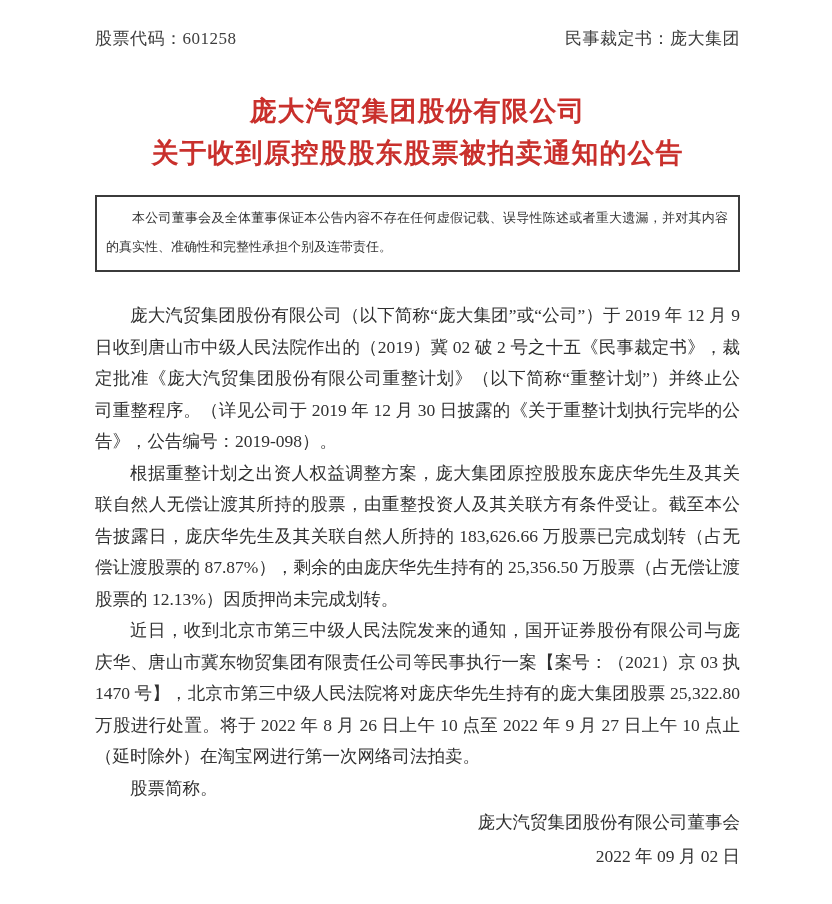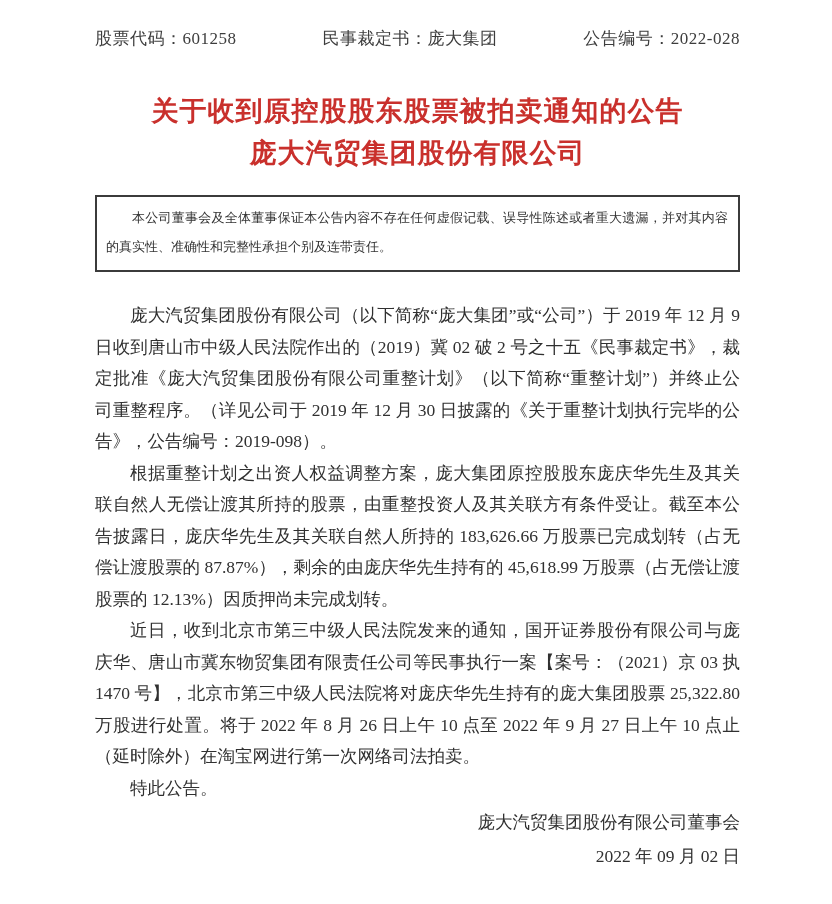--- a/index.html
+++ b/index.html
@@ -71,37 +71,36 @@
   }
 </style>
 </head>
 <body>
 
 <div class="page">
 
   <div class="meta-row">
     <span>股票代码：601258</span>
     <span>民事裁定书：庞大集团</span>
-    <span>公告编号：2022-028</span>
   </div>
 
   <div class="title-block">
+    <div>庞大汽贸集团股份有限公司</div>
     <div>关于收到原控股股东股票被拍卖通知的公告</div>
-    <div>庞大汽贸集团股份有限公司</div>
   </div>
 
   <div class="disclaimer-box">
     <span>本公司董事会及全体董事保证本公告内容不存在任何虚假记载、误导性陈述或者重大遗漏，并对其内容的真实性、准确性和完整性承担个别及连带责任。</span>
   </div>
 
   <div class="body-text">
     <p>庞大汽贸集团股份有限公司（以下简称“庞大集团”或“公司”）于 2019 年 12 月 9 日收到唐山市中级人民法院作出的（2019）冀 02 破 2 号之十五《民事裁定书》，裁定批准《庞大汽贸集团股份有限公司重整计划》（以下简称“重整计划”）并终止公司重整程序。（详见公司于 2019 年 12 月 30 日披露的《关于重整计划执行完毕的公告》，公告编号：2019-098）。</p>
-    <p>根据重整计划之出资人权益调整方案，庞大集团原控股股东庞庆华先生及其关联自然人无偿让渡其所持的股票，由重整投资人及其关联方有条件受让。截至本公告披露日，庞庆华先生及其关联自然人所持的 183,626.66 万股票已完成划转（占无偿让渡股票的 87.87%），剩余的由庞庆华先生持有的 45,618.99 万股票（占无偿让渡股票的 12.13%）因质押尚未完成划转。</p>
+    <p>根据重整计划之出资人权益调整方案，庞大集团原控股股东庞庆华先生及其关联自然人无偿让渡其所持的股票，由重整投资人及其关联方有条件受让。截至本公告披露日，庞庆华先生及其关联自然人所持的 183,626.66 万股票已完成划转（占无偿让渡股票的 87.87%），剩余的由庞庆华先生持有的 25,356.50 万股票（占无偿让渡股票的 12.13%）因质押尚未完成划转。</p>
     <p>近日，收到北京市第三中级人民法院发来的通知，国开证券股份有限公司与庞庆华、唐山市冀东物贸集团有限责任公司等民事执行一案【案号：（2021）京 03 执 1470 号】，北京市第三中级人民法院将对庞庆华先生持有的庞大集团股票 25,322.80 万股进行处置。将于 2022 年 8 月 26 日上午 10 点至 2022 年 9 月 27 日上午 10 点止（延时除外）在淘宝网进行第一次网络司法拍卖。</p>
-    <p>特此公告。</p>
+    <p>股票简称。</p>
   </div>
 
   <div class="signature-block">
     <div>庞大汽贸集团股份有限公司董事会</div>
     <div>2022 年 09 月 02 日</div>
   </div>
 
 </div>
 
 </body></html>

